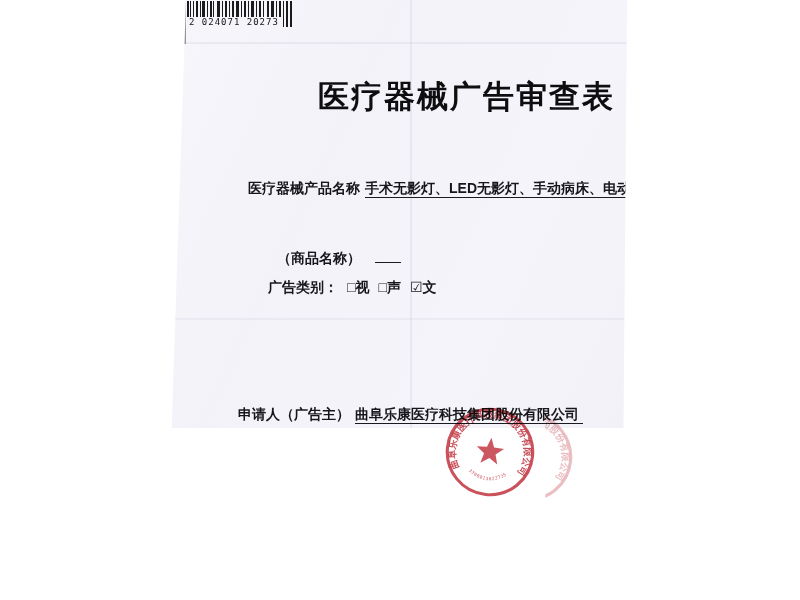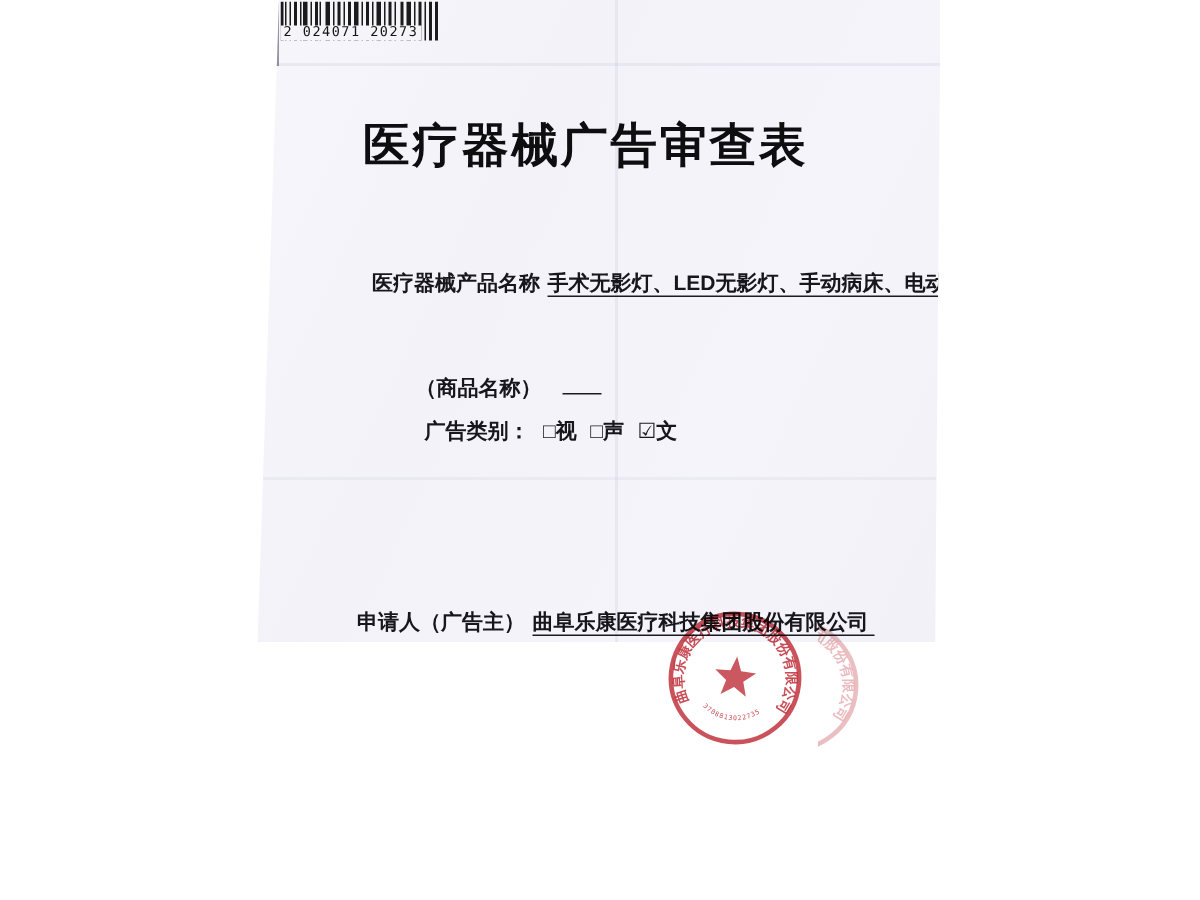--- a/index.html
+++ b/index.html
@@ -20,40 +20,40 @@
 
   .barcode{position:absolute;left:21px;top:1px;width:108px;height:34px;}
   .barcode svg{display:block;}
   .barcode-digits{
     position:absolute;left:0px;top:16px;
     font-family:"DejaVu Sans Mono",monospace;font-size:9px;letter-spacing:1px;
     color:#141414;background:#f4f4f9;padding:0 2px;white-space:nowrap;
   }
 
   .doc-title{
-    position:absolute;left:0;top:76px;width:100%;text-align:center;
+    position:absolute;left:0;top:76px;width:100%;text-align:right;
     font-size:31px;font-weight:700;color:#0e0e10;letter-spacing:2px;
     padding-right:12px;box-sizing:border-box;
   }
 
   .row{position:absolute;font-size:14px;font-weight:700;color:#17171b;white-space:nowrap;}
   .lbl{font-weight:700;}
   .uline{
     border-bottom:1.4px solid #1a1a1f;padding-bottom:1px;font-weight:700;
   }
   .blank-line{display:inline-block;width:26px;height:12px;border-bottom:1.4px solid #1a1a1f;margin-left:14px;vertical-align:baseline;}
   .opt{margin-left:9px;}
   .opt .box{font-weight:400;}
 
   .row-product1{left:82px;top:180px;}
   .row-product1 .uline{margin-left:5px;}
   .row-product2{left:57px;top:216px;}
   .row-product2 .uline{padding-right:16px;}
   .row-tradename{left:111px;top:250px;}
-  .row-category{left:117px;top:279px;text-align:right;}
+  .row-category{left:102px;top:279px;text-align:right;}
   .row-applicant{left:72px;top:406px;}
   .row-applicant .uline{margin-left:5px;padding-right:4px;}
   .row-agent{left:72px;top:461px;}
   .row-agent .uline{margin-left:6px;padding-right:10px;}
   .row-authority{left:72px;top:491px;}
   .row-authority .uline{margin-left:6px;padding-right:12px;}
 
   .seal{
     position:absolute;left:276px;top:404px;width:96px;height:96px;
     z-index:5;mix-blend-mode:multiply;pointer-events:none;

